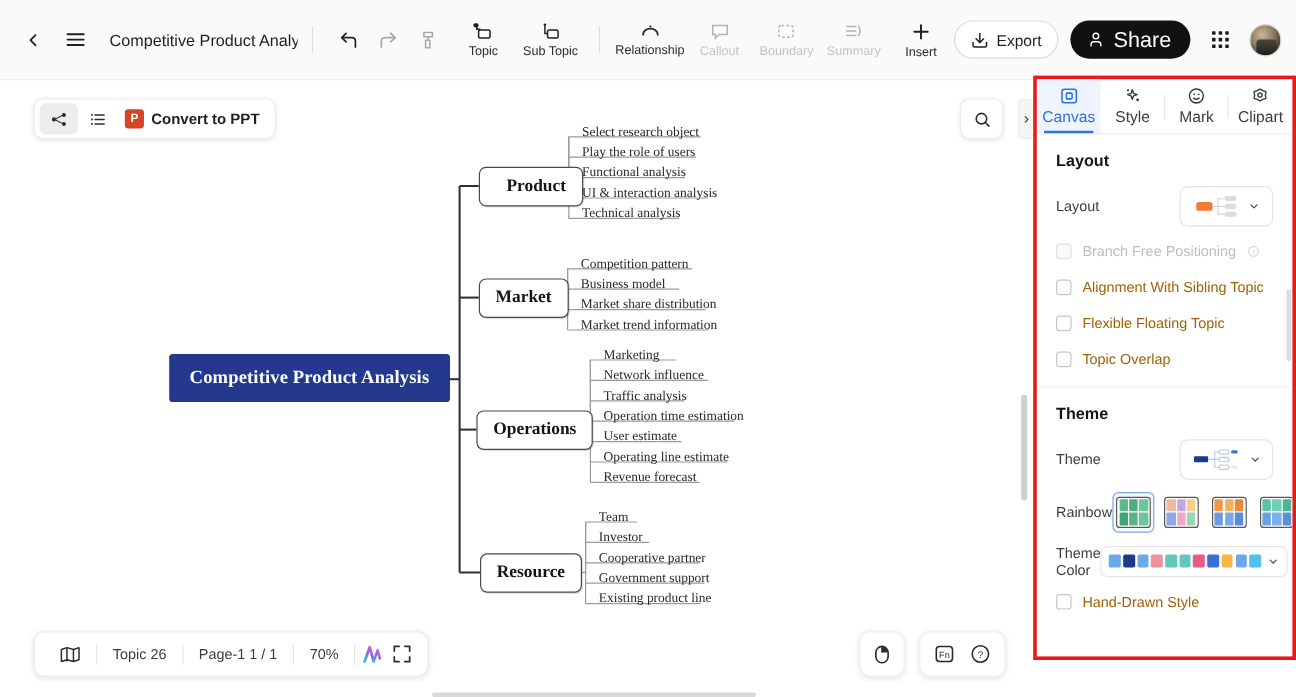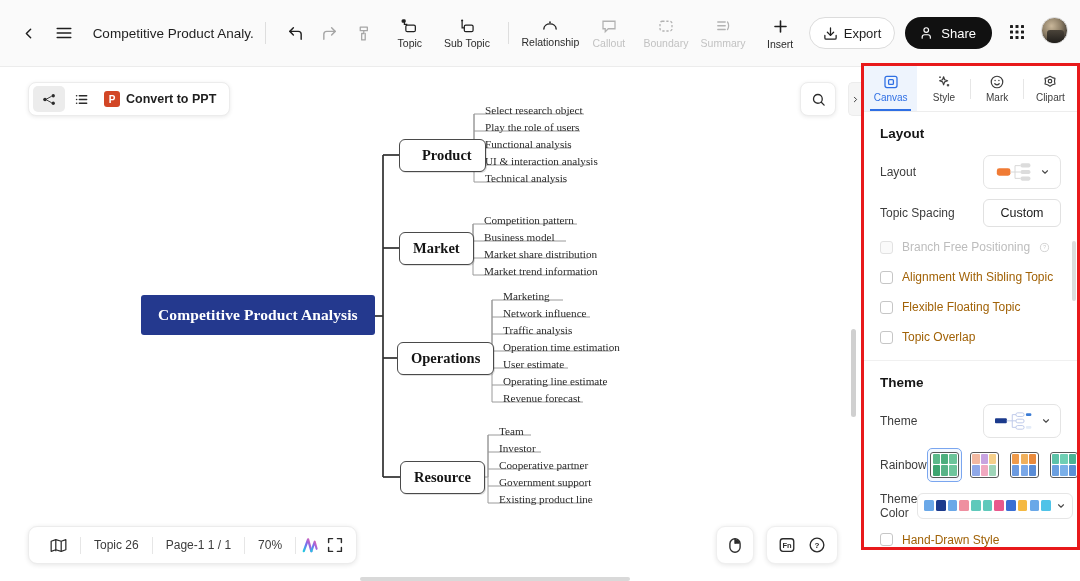--- a/index.html
+++ b/index.html
@@ -44,30 +44,30 @@
   .tb-tool {
     width: 58px; height: 50px; margin: 0 1px;
     display: flex; flex-direction: column; align-items: center;
     justify-content: center; gap: 3px; border-radius: 6px; cursor: pointer;
   }
   .tb-tool .lbl { font-size: 10.5px; color: #2b2b2b; line-height: 1; }
   .tb-tool.dim { cursor: default; }
   .tb-tool.dim .lbl { color: #c2c2c2; }
   .tb-tool.dim svg { opacity: .32; }
 
-  .tb-right { margin-left: auto; display: flex; align-items: flex-start; padding-right: 12px; }
+  .tb-right { margin-left: auto; display: flex; align-items: center; padding-right: 12px; }
   .btn-export {
     height: 32px; padding: 0 13px; border: 1px solid #dcdcdc; background: #fff;
     border-radius: 16px; display: flex; align-items: center; gap: 6px;
     font-size: 13px; color: #1f1f1f; cursor: pointer;
   }
   .btn-share {
     height: 32px; padding: 0 16px; background: #111111; color: #fff;
     border-radius: 16px; display: flex; align-items: center; gap: 6px;
-    font-size: 13px; margin-left: 10px; cursor: pointer; font-weight: 500;
+    font-size: 18px; margin-left: 10px; cursor: pointer; font-weight: 500;
   }
   .apps-grid {
     width: 30px; height: 30px; margin-left: 10px; cursor: pointer;
     display: flex; align-items: center; justify-content: center; border-radius: 6px;
   }
   .avatar {
     width: 27px; height: 27px; border-radius: 50%; margin-left: 9px; cursor: pointer;
     background: radial-gradient(circle at 38% 32%, #c9b79a 0%, #8d7e66 42%, #3b3630 78%, #211f1c 100%);
     border: 1px solid #d8d8d8; overflow: hidden; position: relative;
   }
@@ -157,21 +157,21 @@
   .fab-group {
     position: absolute; bottom: 17px; height: 38px;
     background: #fff; border: 1px solid #efefef; border-radius: 9px;
     box-shadow: 0 1px 5px rgba(0,0,0,.10);
     display: flex; align-items: center; padding: 0 6px; gap: 2px;
   }
   .fab-mouse { right: 108px; width: 38px; justify-content: center; }
   .fab-help { right: 24px; }
   .fab-btn {
     width: 28px; height: 28px; display: flex; align-items: center; justify-content: center;
-    border-radius: 5px; cursor: pointer; font-weight: bold;
+    border-radius: 5px; cursor: pointer;
   }
 
   .canvas-scroll {
     position: absolute; right: 6px; top: 262px; width: 5px; height: 88px;
     background: #d0d0d0; border-radius: 3px; cursor: pointer;
   }
   .hbar-deco {
     position: absolute; left: 360px; bottom: 0px; width: 270px; height: 4px;
     background: #d9d9d9; border-radius: 2px;
   }
@@ -180,21 +180,21 @@
   .rpanel {
     position: absolute; right: 0; top: 63px; width: 219px; height: 487px;
     background: #fff; border: 3px solid #e8191b; overflow: hidden;
   }
   .rp-tabs {
     display: flex; align-items: stretch; height: 46px; border-bottom: 1px solid #ededed;
   }
   .rp-tab {
     flex: 1; display: flex; flex-direction: column; align-items: center;
     justify-content: center; gap: 2px; cursor: pointer; position: relative;
-    font-size: 10px; color: #3d3d3d;
+    font-size: 13px; color: #3d3d3d;
   }
   .rp-tab.active { background: #eef4fd; color: #2f6fe4; }
   .rp-tab.active:after {
     content: ""; position: absolute; left: 12%; right: 12%; bottom: 0; height: 2.5px;
     background: #2f6fe4;
   }
   .rp-tab .tsep {
     position: absolute; right: 0; top: 13px; height: 20px; width: 1px; background: #e6e6e6;
   }
   .rp-body { padding: 0; height: 438px; overflow: hidden; }
@@ -625,24 +625,20 @@
             <rect x="28" y="8.8" width="11" height="4.5" rx="2" fill="#dcdcdc"></rect>
             <rect x="28" y="16" width="11" height="4.5" rx="2" fill="#dcdcdc"></rect>
             <path d="M17 11h5v-7h6M22 11h6M22 11v7h6" stroke="#d8d8d8" stroke-width="1.1" fill="none"></path>
           </svg>
           <svg width="10" height="10" viewBox="0 0 24 24" fill="none" stroke="#4a4a4a" stroke-width="2.6" stroke-linecap="round" stroke-linejoin="round">
               <polyline points="6 9 12 15 18 9"></polyline>
             </svg>
         </div>
       </div>
 
-      <div class="row">
-        <span class="rlabel">Topic Spacing</span>
-        <div class="btn-custom">Custom</div>
-      </div>
 
       <div class="chk-row disabled">
         <span class="chk"></span>
         <span class="ctext">Branch Free Positioning</span>
         <svg width="11" height="11" viewBox="0 0 20 20" fill="none" stroke="#c9c9c9" stroke-width="1.5">
           <circle cx="10" cy="10" r="7.4"></circle>
             <text x="10" y="13.4" font-size="9" fill="#c9c9c9" stroke="none" text-anchor="middle" font-family="Liberation Sans, sans-serif">?</text>
         </svg>
       </div>
       <div class="chk-row">

